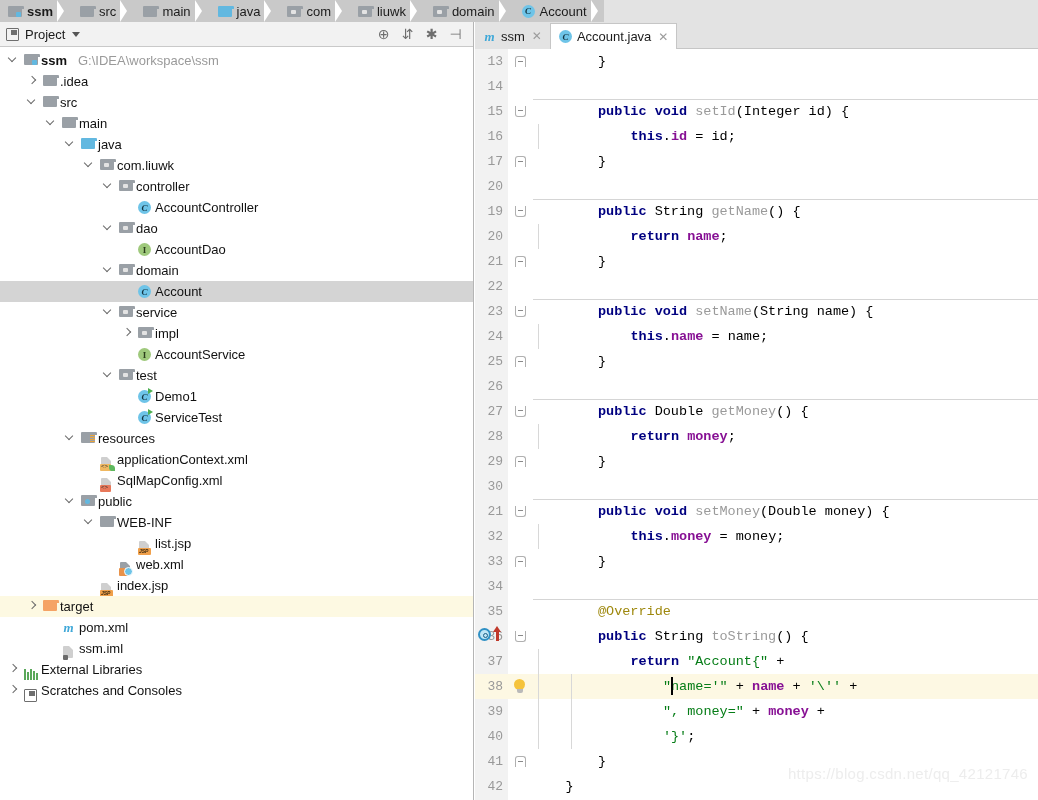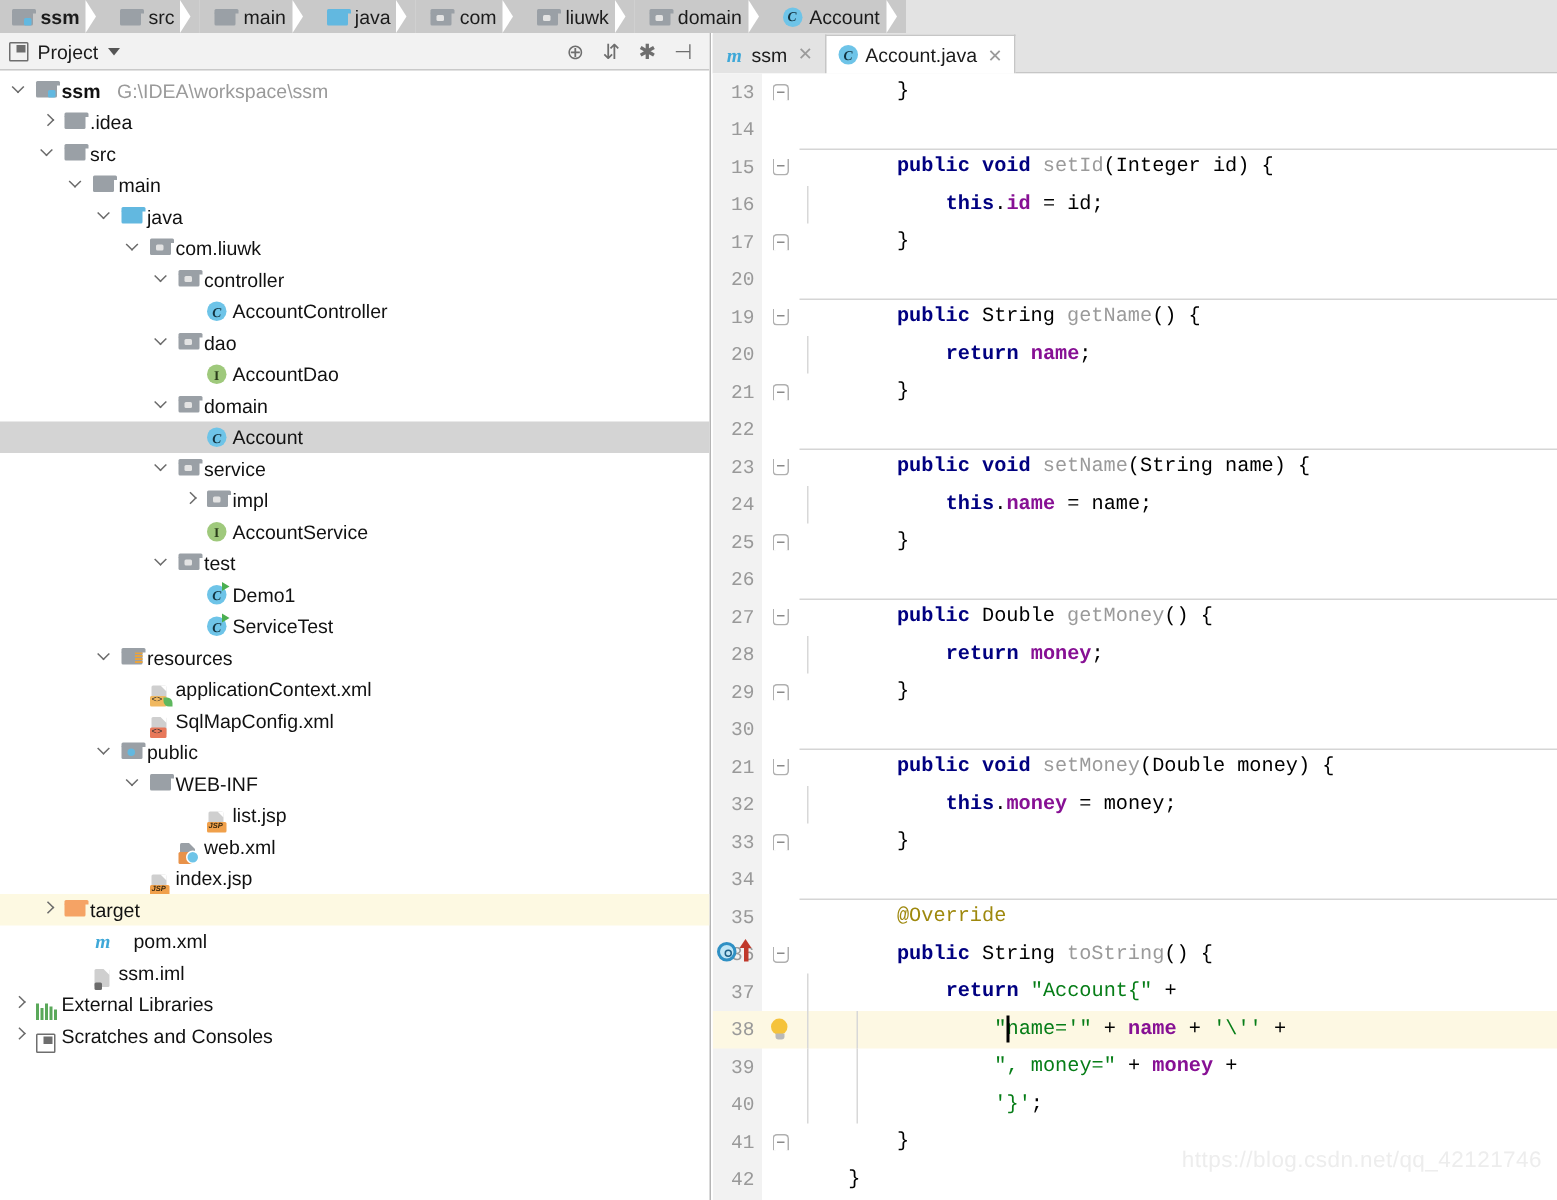--- a/index.html
+++ b/index.html
@@ -501,21 +501,21 @@
         <div class="row excluded">
           <span class="arrow" style="left: 27px;"></span>
           <span class="ic ic-folder orange r-ico" style="left: 43px; top: 4px;">
             <i class="tab"></i>
             <i class="bd"></i>
           </span>
           <span class="r-txt" style="left: 60px;">target</span>
         </div>
         <div class="row">
           <span class="ic ic-mvn r-ico" style="left: 62px; top: 4px;">m</span>
-          <span class="r-txt" style="left: 89px;">pom.xml</span>
+          <span class="r-txt" style="left: 79px;">pom.xml</span>
         </div>
         <div class="row">
           <span class="ic ic-iml r-ico" style="left: 62px; top: 4px;">
             <i class="pg"></i>
             <i class="bg"></i>
           </span>
           <span class="r-txt" style="left: 79px;">ssm.iml</span>
         </div>
         <div class="row">
           <span class="arrow" style="left: 8px;"></span>

